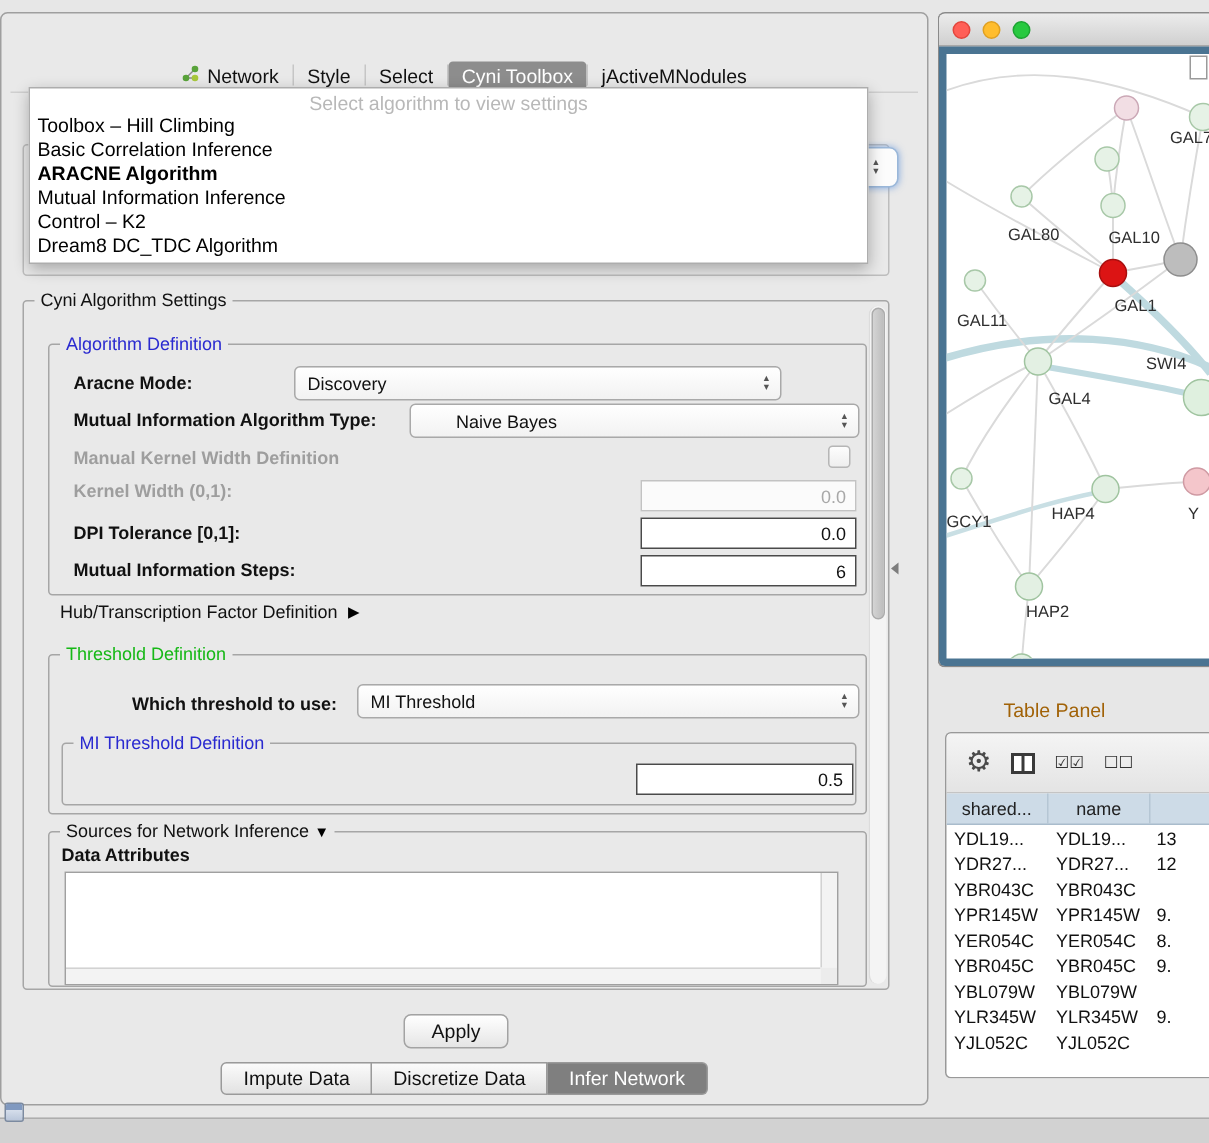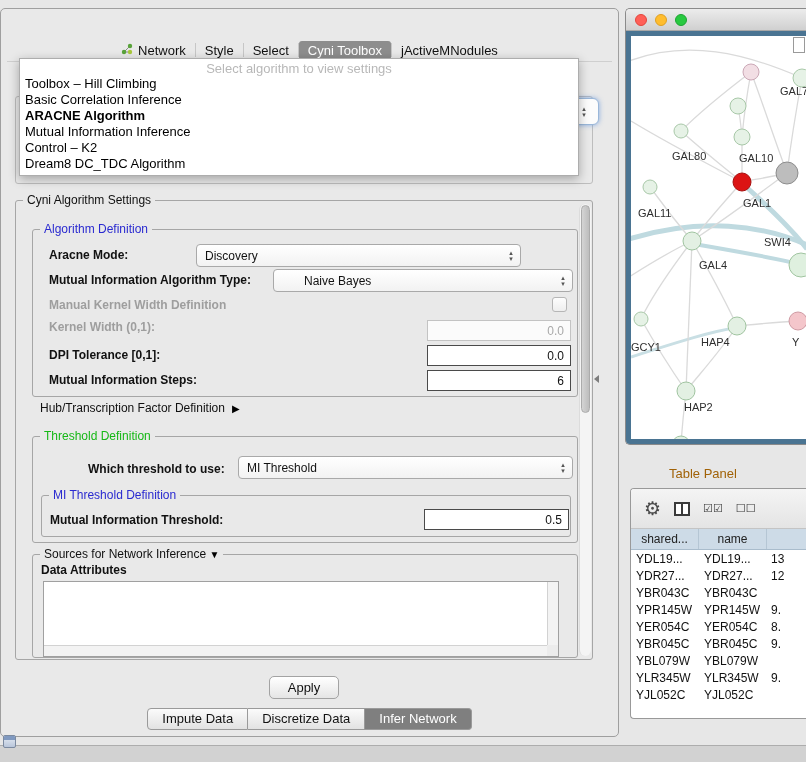--- a/index.html
+++ b/index.html
@@ -211,21 +211,20 @@
         <div class="combo" style="left:205px; top:19px; width:335px;">
           <span class="combo-text">MI Threshold</span>
           <span class="combo-arrows">
               <span>▴</span>
               <span>▾</span>
             </span>
         </div>
 
         <div class="groupbox mi-box">
           <span class="legend blue">MI Threshold Definition</span>
-          <span class="flabel" style="left:8px; top:13px;">Mutual Information Threshold:</span>
           <div class="textfield" style="left:382px; top:13px; width:145px;">
             <span>0.5</span>
           </div>
         </div>
       </div>
 
       <div class="groupbox sources-box">
         <span class="legend">
           <span>Sources for Network Inference</span>
           <span class="tri">▼</span>

